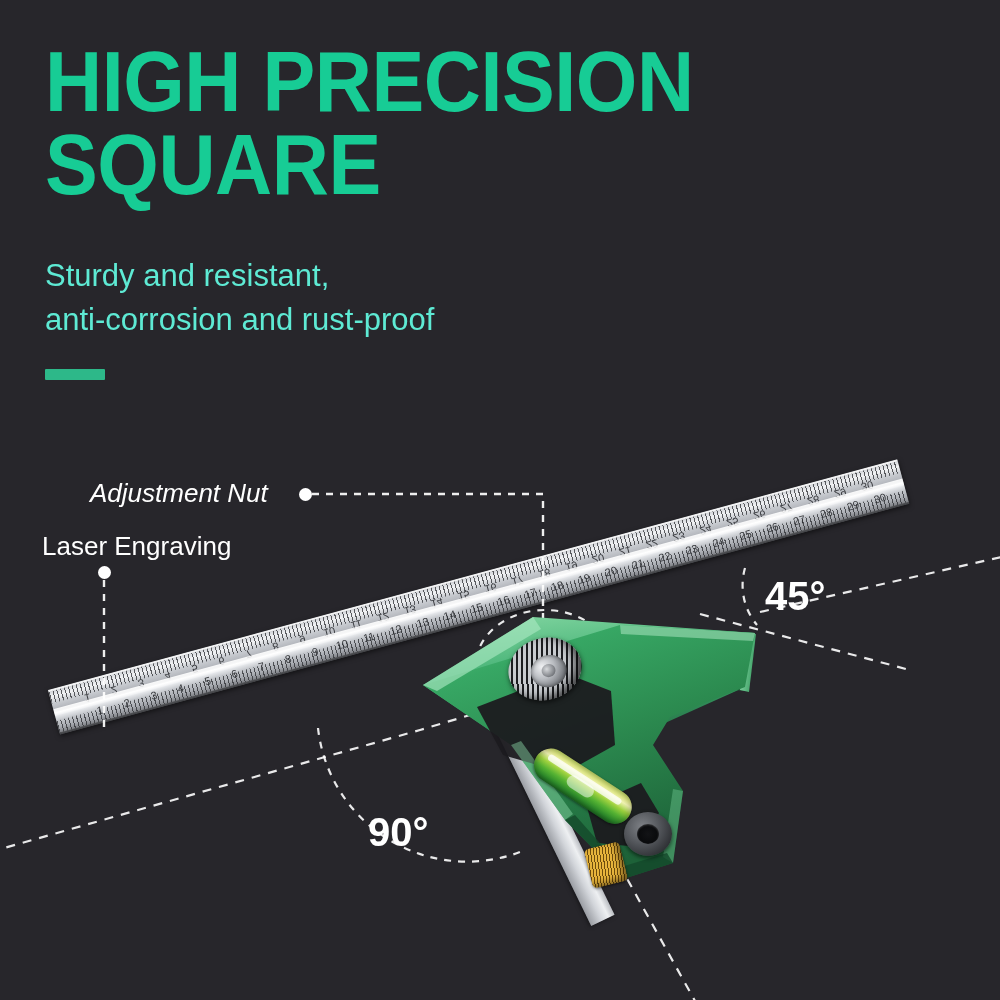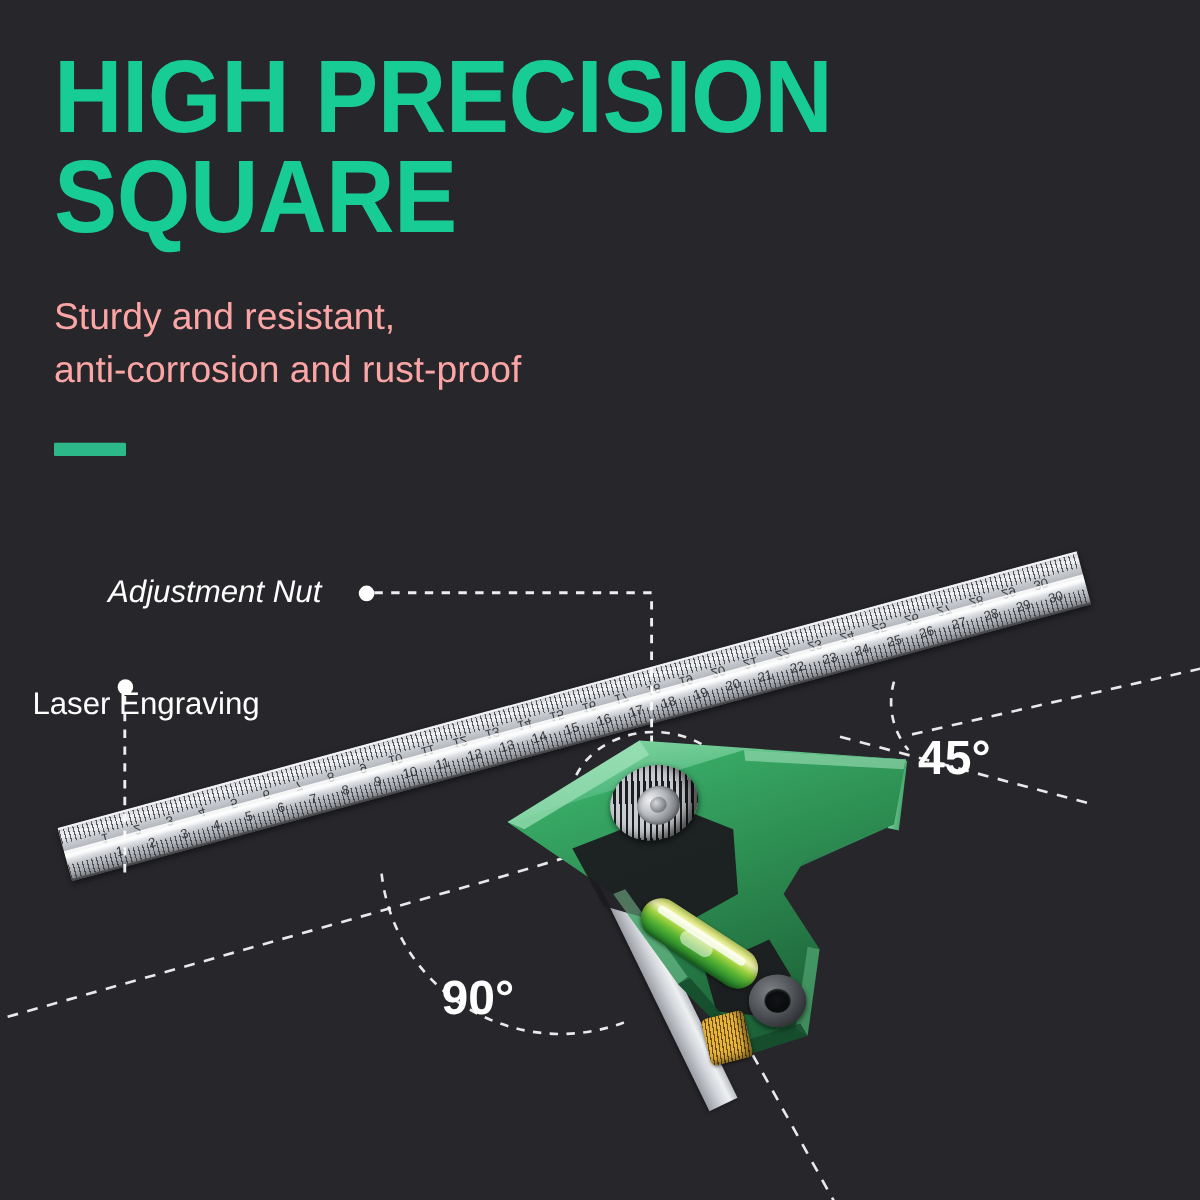--- a/index.html
+++ b/index.html
@@ -16,43 +16,43 @@
   .headline{
     position:absolute;left:45px;top:40px;width:900px;
     color:#17cc95;
     font-size:86px;line-height:0.96;
     font-weight:bold;
     letter-spacing:-0.5px;
     transform:scaleX(0.92);transform-origin:left top;
     white-space:pre-line;
   }
   .subtitle{
-    position:absolute;left:45px;top:242px;width:700px;
-    color:#fca5a5;font-size:31px;line-height:1.42;
+    position:absolute;left:45px;top:254px;width:700px;
+    color:#5eead4;font-size:31px;line-height:1.42;
     font-weight:normal;white-space:pre-line;
   }
   .accent-bar{
     position:absolute;left:45px;top:369px;width:60px;height:11px;
     background:#2db889;border-radius:1px;
   }
 
   
   .callout{position:absolute;color:#ffffff;font-size:26px;white-space:nowrap;}
   .callout-nut{left:90px;top:478px;font-style:italic;}
-  .callout-laser{left:27px;top:531px;margin-top:40px;}
+  .callout-laser{left:42px;top:531px;}
   .dot{position:absolute;width:13px;height:13px;border-radius:50%;background:#fff;}
   .dot-nut{left:299px;top:488px;}
   .dot-laser{left:98px;top:566px;}
 
   
   .overlay{position:absolute;left:0;top:0;width:1000px;height:1000px;pointer-events:none;}
 
   
   .angle{position:absolute;color:#ffffff;font-weight:bold;white-space:nowrap;}
-  .angle-45{left:765px;top:574px;font-size:40px;margin-top:36px;}
+  .angle-45{left:765px;top:574px;font-size:40px;}
   .angle-90{left:368px;top:810px;font-size:40px;}
 
   
   .tool{position:absolute;left:0;top:0;width:1000px;height:1000px;}
 
   
   .blade{
     position:absolute;
     left:48px;top:690px;width:880px;height:46px;
     transform-origin:0 0;

